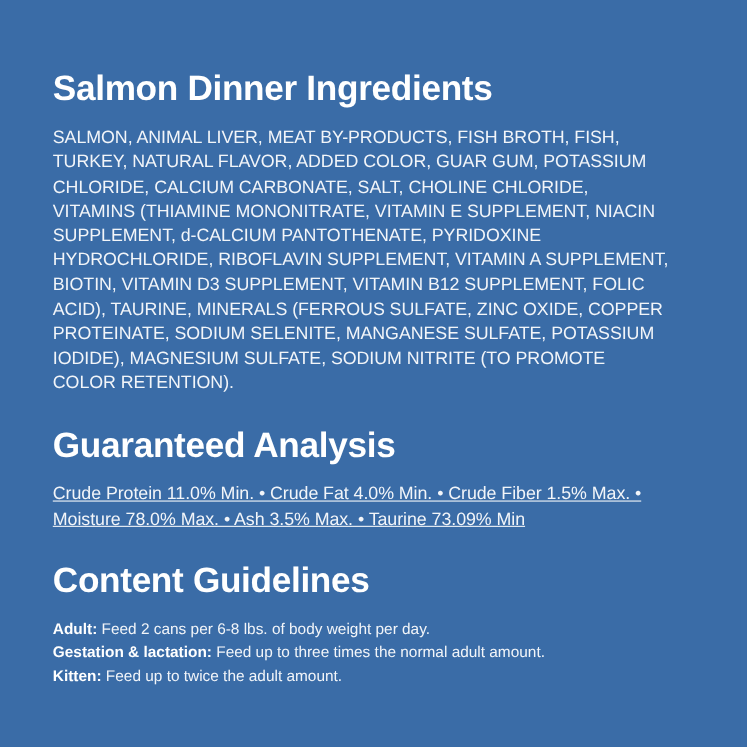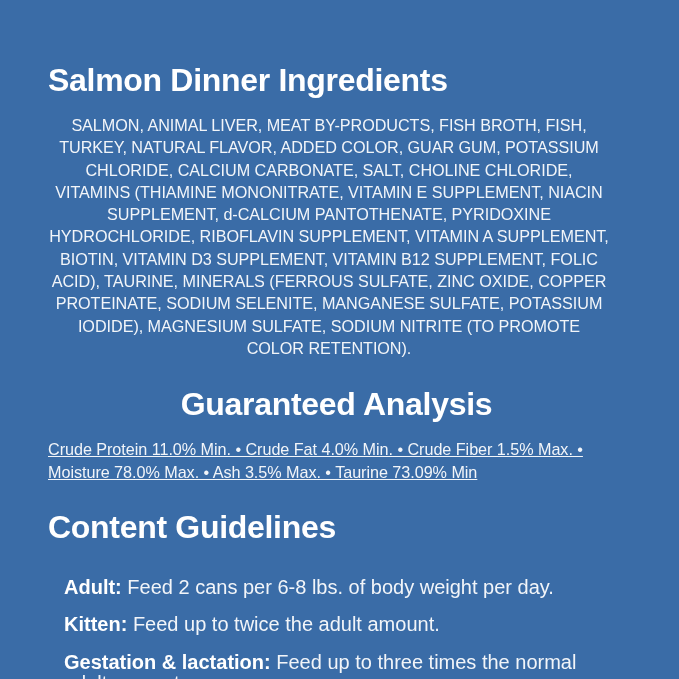--- a/index.html
+++ b/index.html
@@ -33,22 +33,22 @@
     white-space: nowrap;
   }
   .body-text {
     color: #f2f5f9;
     font-size: 16.2px;
     line-height: 22.3px;
     margin: 0;
     letter-spacing: -0.05px;
   }
   #ingredients-heading-wrap { padding-top: 62px; }
-  #ingredients-body-wrap { padding-top: 16px; text-align: center; }
-  #analysis-heading-wrap { padding-top: 27px; text-align: center; }
+  #ingredients-body-wrap { padding-top: 16px; }
+  #analysis-heading-wrap { padding-top: 27px; }
   #analysis-body-wrap { padding-top: 16px; }
   #calorie-wrap { padding-top: 17px; }
   #feeding-heading-wrap { padding-top: 26px; }
   #feeding-body-wrap { padding-top: 16px; }
 
   .uppercase-list {
     max-width: 562px;
   }
   .analysis-line {
     max-width: 580px;
@@ -59,23 +59,23 @@
     font-size: 15.4px;
     line-height: 21px;
     margin: 0;
   }
   .calorie-line .lbl {
     font-weight: bold;
     color: #ffffff;
   }
   .feed-row {
     color: #f2f5f9;
-    font-size: 20px;
+    font-size: 14px;
     line-height: 21.5px;
-    margin: 16px;
+    margin: 0;
   }
   .feed-row .lbl {
     font-weight: bold;
     color: #ffffff;
   }
 </style>
 </head>
 <body>
 
 <div class="panel">
@@ -101,22 +101,22 @@
   <div id="feeding-heading-wrap">
     <h2 class="section-heading">Content Guidelines</h2>
   </div>
 
   <div id="feeding-body-wrap">
     <p class="feed-row">
       <span class="lbl">Adult:</span>
       <span>Feed 2 cans per 6-8 lbs. of body weight per day.</span>
     </p>
     <p class="feed-row">
+      <span class="lbl">Gestation &amp; lactation:</span>
+      <span>Feed up to three times the normal adult amount.</span>
+    </p>
+    <p class="feed-row">
       <span class="lbl">Kitten:</span>
       <span>Feed up to twice the adult amount.</span>
-    </p>
-    <p class="feed-row">
-      <span class="lbl">Gestation &amp; lactation:</span>
-      <span>Feed up to three times the normal adult amount.</span>
     </p>
   </div>
 
 </div>
 
 </body></html>

